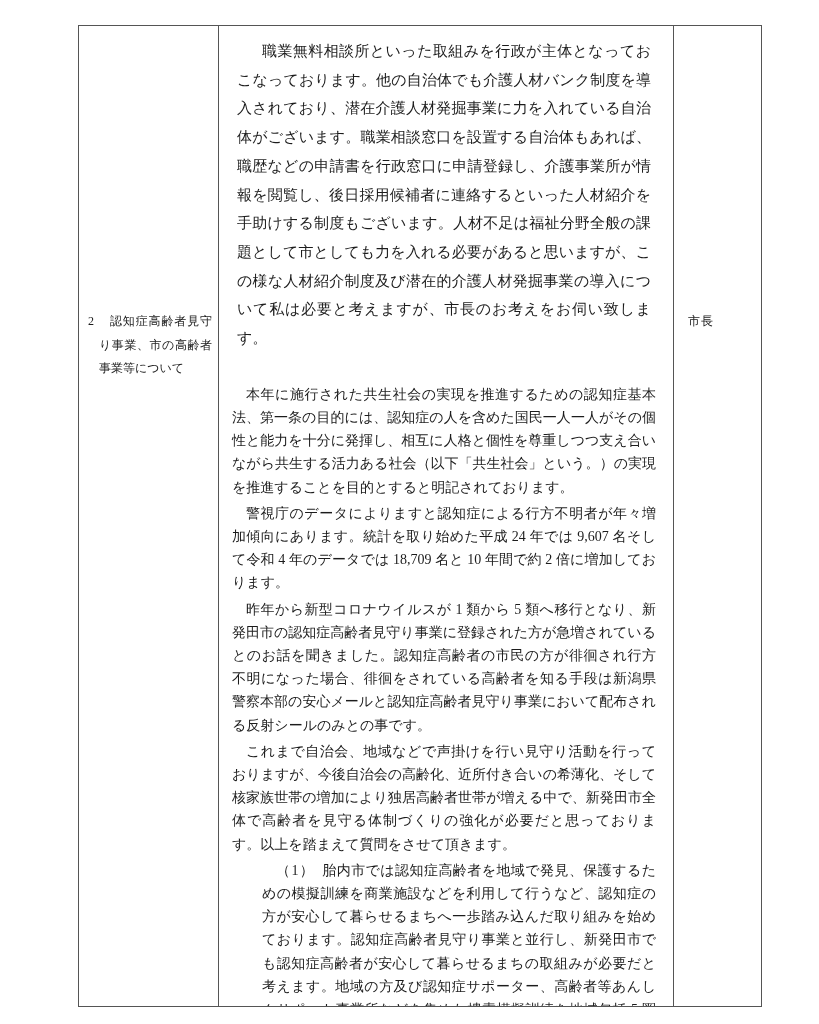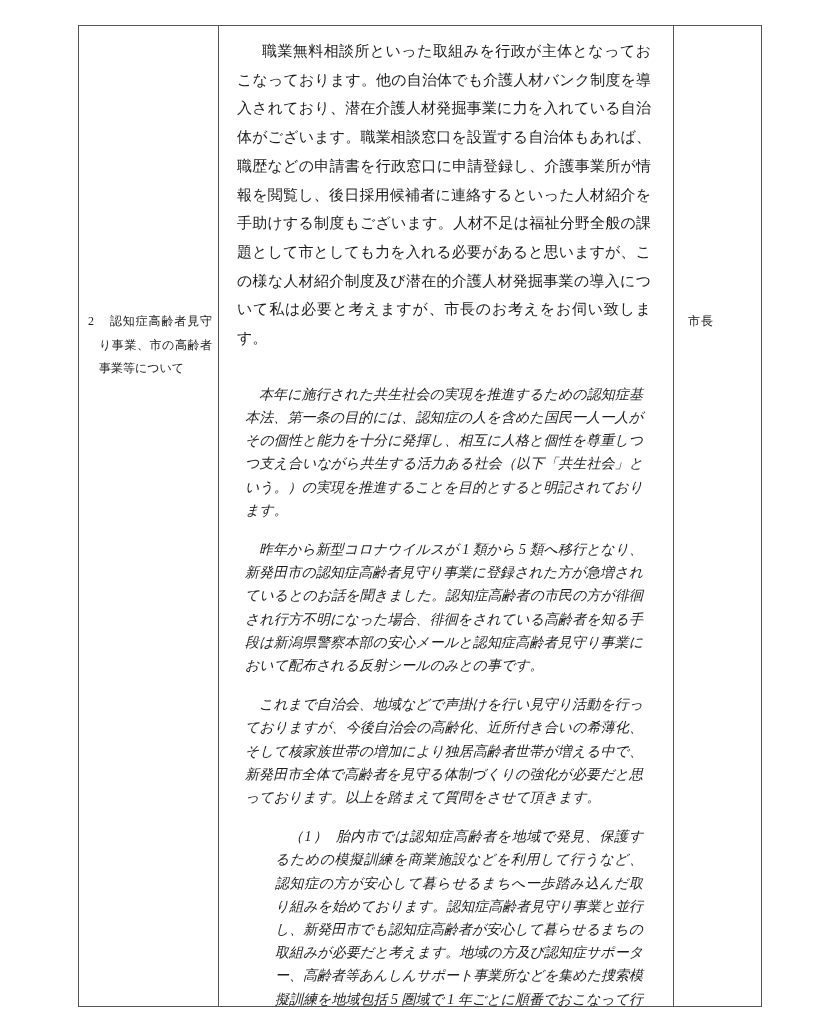--- a/index.html
+++ b/index.html
@@ -58,21 +58,21 @@
     line-height: 28.7px;
     text-align: justify;
     text-indent: 25px;
   }
   .q-section {
     margin-top: 30px;
     font-size: 14px;
     line-height: 23.2px;
     text-align: justify;
   }
-  .q-section p { margin: 16px; text-indent: 14px; font-style: italic; }
+  .q-section p { margin: 3px; text-indent: 14px; }
   .q-item {
     margin-top: 23px;
     padding-left: 30px;
     text-indent: -30px;
   }
   .q-item .marker { margin-right: 7px; letter-spacing: 1px; }
   
   .col-answer {
     flex: 1;
     padding: 284px 4px 0 14px;
@@ -89,20 +89,21 @@
 
     <div class="col-topic">
       <p class="topic-entry"><span class="topic-num">2</span><span>認知症高齢者見守り事業、市の高齢者事業等について</span></p>
     </div>
 
     <div class="col-question">
       <p class="continuation">職業無料相談所といった取組みを行政が主体となっておこなっております。他の自治体でも介護人材バンク制度を導入されており、潜在介護人材発掘事業に力を入れている自治体がございます。職業相談窓口を設置する自治体もあれば、職歴などの申請書を行政窓口に申請登録し、介護事業所が情報を閲覧し、後日採用候補者に連絡するといった人材紹介を手助けする制度もございます。人材不足は福祉分野全般の課題として市としても力を入れる必要があると思いますが、この様な人材紹介制度及び潜在的介護人材発掘事業の導入について私は必要と考えますが、市長のお考えをお伺い致します。</p>
 
       <div class="q-section">
         <p>本年に施行された共生社会の実現を推進するための認知症基本法、第一条の目的には、認知症の人を含めた国民一人一人がその個性と能力を十分に発揮し、相互に人格と個性を尊重しつつ支え合いながら共生する活力ある社会（以下「共生社会」という。）の実現を推進することを目的とすると明記されております。</p>
+        <p>警視庁のデータによりますと認知症による行方不明者が年々増加傾向にあります。統計を取り始めた平成 24 年では 9,607 名そして令和 4 年のデータでは 18,709 名と 10 年間で約 2 倍に増加しております。</p>
         <p>昨年から新型コロナウイルスが 1 類から 5 類へ移行となり、新発田市の認知症高齢者見守り事業に登録された方が急増されているとのお話を聞きました。認知症高齢者の市民の方が徘徊され行方不明になった場合、徘徊をされている高齢者を知る手段は新潟県警察本部の安心メールと認知症高齢者見守り事業において配布される反射シールのみとの事です。</p>
         <p>これまで自治会、地域などで声掛けを行い見守り活動を行っておりますが、今後自治会の高齢化、近所付き合いの希薄化、そして核家族世帯の増加により独居高齢者世帯が増える中で、新発田市全体で高齢者を見守る体制づくりの強化が必要だと思っております。以上を踏まえて質問をさせて頂きます。</p>
 
         <p class="q-item"><span class="marker">（1）</span><span>胎内市では認知症高齢者を地域で発見、保護するための模擬訓練を商業施設などを利用して行うなど、認知症の方が安心して暮らせるまちへ一歩踏み込んだ取り組みを始めております。認知症高齢者見守り事業と並行し、新発田市でも認知症高齢者が安心して暮らせるまちの取組みが必要だと考えます。地域の方及び認知症サポーター、高齢者等あんしんサポート事業所などを集めた捜索模擬訓練を地域包括 5 圏域で 1 年ごとに順番でおこなって行くのも良いと思いますがいかがでしょうか。市長のお考えをお伺いいたします。</span></p>
       </div>
     </div>
 
     <div class="col-answer">
       <p class="answer-label">市長</p>
     </div>

